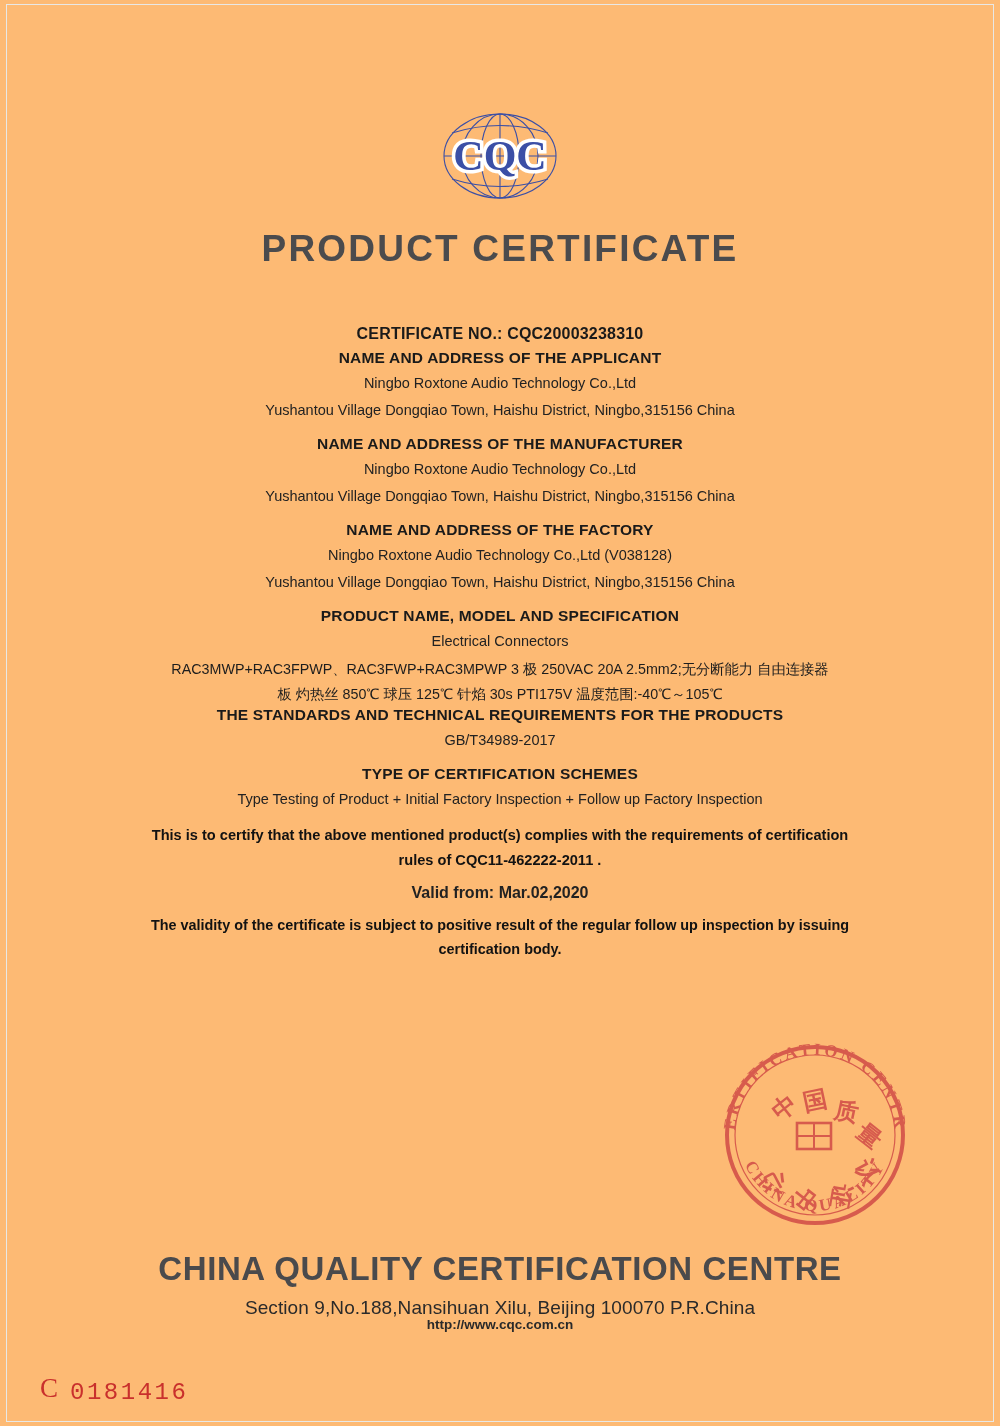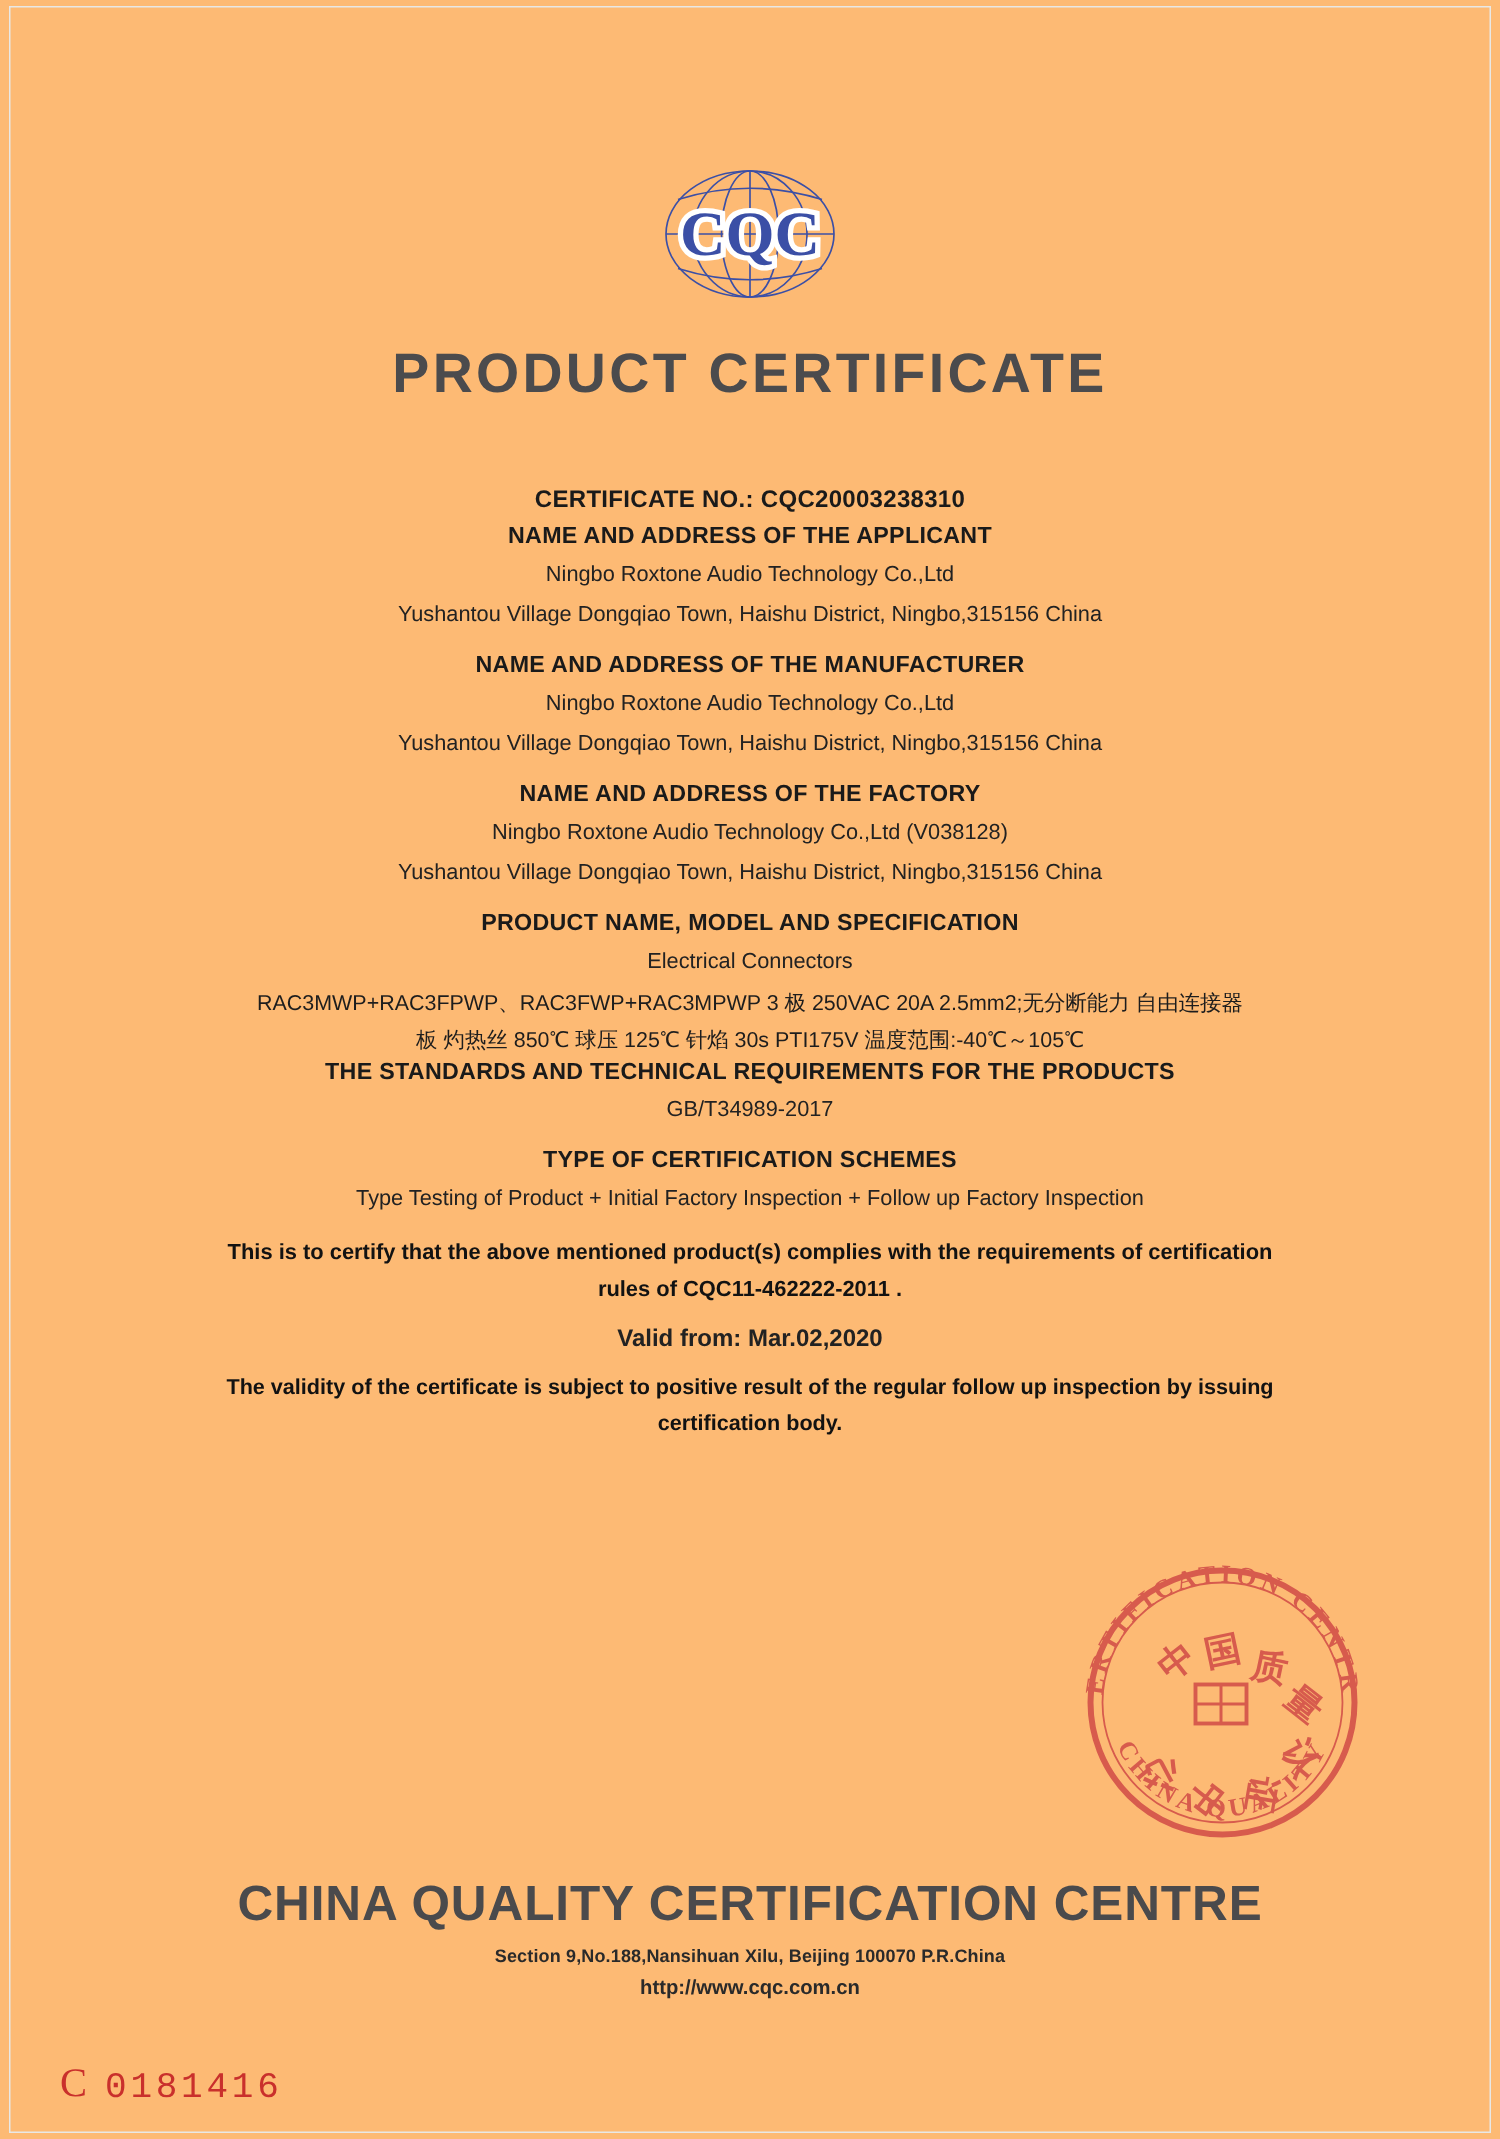--- a/index.html
+++ b/index.html
@@ -174,22 +174,22 @@
     font-size: 33px;
     font-weight: bold;
     letter-spacing: .6px;
     color: #4a4a4c;
   }
   .footer-addr {
     position: absolute;
     top: 1297px;
     width: 100%;
     text-align: center;
-    font-size: 12px;
-    font-weight: bold;
+    font-size: 19px;
+    font-weight: normal;
     letter-spacing: .1px;
     color: #2a2a2a;
   }
   .footer-url {
     position: absolute;
     top: 1317px;
     width: 100%;
     text-align: center;
     font-size: 13.5px;
     font-weight: bold;

